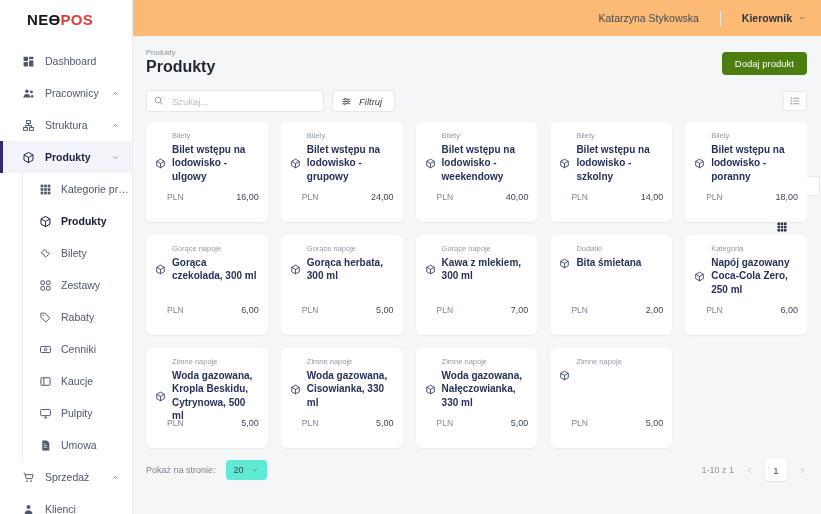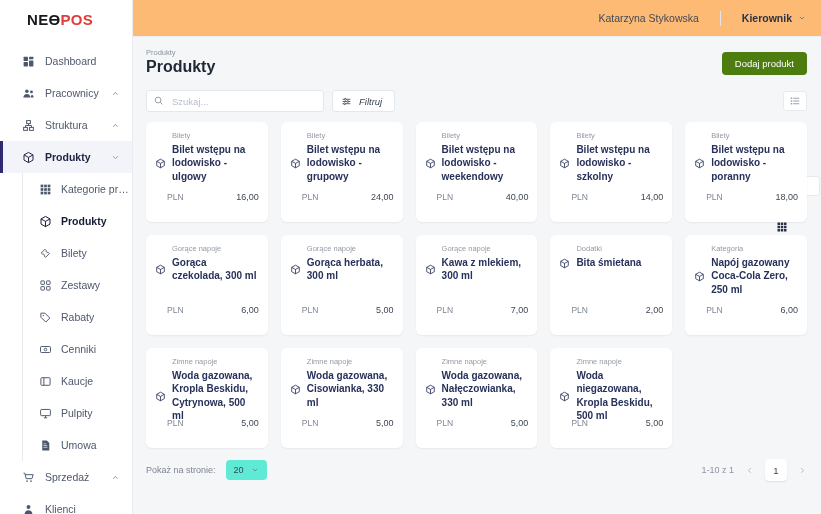--- a/index.html
+++ b/index.html
@@ -661,21 +661,20 @@
           <div class="card-cat">Zimne napoje</div>
           <div class="card-main">
             <span class="ic">
               <svg viewBox="0 0 24 24" aria-hidden="true">
                 <g fill="none" stroke="currentColor" stroke-width="1.8" stroke-linejoin="round">
                   <path d="M12 2.6l8.3 4.6v9.6L12 21.4l-8.3-4.6V7.2z"></path>
                   <path d="M3.7 7.2L12 11.8l8.3-4.6M12 11.8v9.6"></path>
                 </g>
               </svg>
             </span>
-            <div class="card-name">Woda niegazowana, Kropla Beskidu, 500 ml</div>
           </div>
           <div class="card-foot">
             <span class="card-cur">PLN</span>
             <span class="card-price">5,00</span>
           </div>
         </div>
       </div>
 
     <div class="footer">
       <div class="pp-group">

